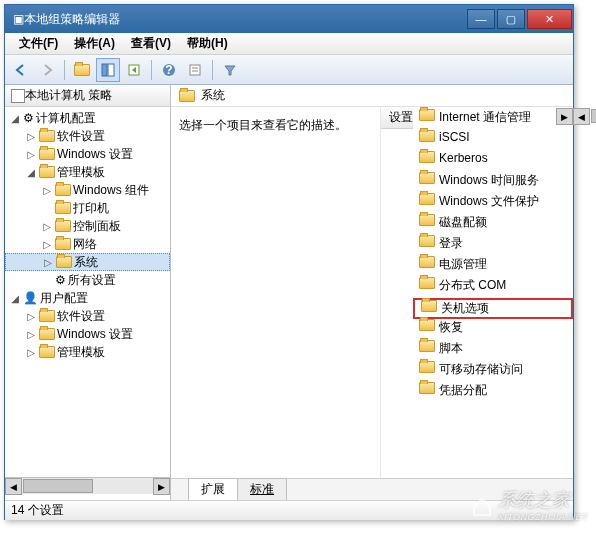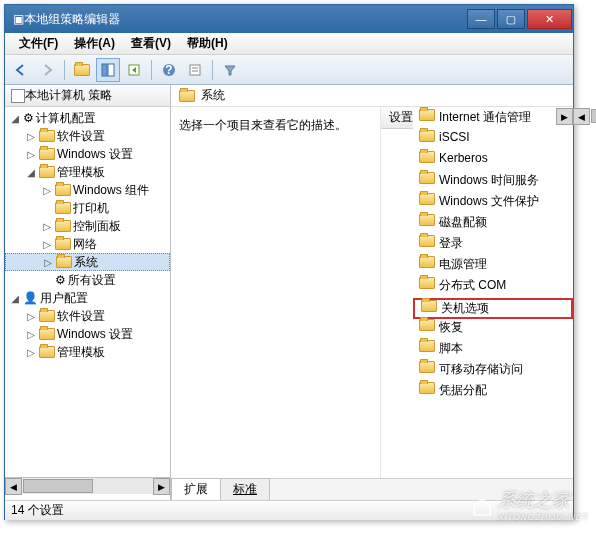--- a/index.html
+++ b/index.html
@@ -32,21 +32,21 @@
 .mainpane { flex: 1; display: flex; flex-direction: column; }
 .locbar { height: 22px; background: #fff; border-bottom: 1px solid #e0e0e0; display: flex; align-items: center; padding-left: 8px; gap: 6px; }
 .content { flex: 1; display: flex; }
 .desc { width: 210px; padding: 10px 8px; border-right: 1px solid #e8e8e8; }
 .listwrap { flex: 1; display: flex; }
 .listheader { height: 22px; background: linear-gradient(to bottom, #fdfdfd, #eaeaea); border-bottom: 1px solid #d0d0d0; display: flex; align-items: center; padding-left: 8px; }
 .list { flex: 1; overflow: hidden; padding-top: 2px; }
 .item { display: flex; align-items: flex-start; height: 21px; padding-left: 6px; gap: 4px; }
 .item.hl { border: 2px solid #d03030; }
 
-.tabs { height: 22px; display: flex; align-items: flex-end; padding-left: 0; border-top: 1px solid #d0d0d0; background: #f4f4f4; }
+.tabs { height: 22px; display: flex; align-items: flex-end; padding-left: 17px; border-top: 1px solid #d0d0d0; background: #f4f4f4; }
 .tab { padding: 2px 12px; border: 1px solid #c0c0c0; border-bottom: none; background: #fff; margin-right: -1px; font-size: 11px; }
 .tab.inactive { background: #eee; text-decoration: underline; }
 
 .hscroll { height: 17px; background: #e8e8e8; border-top: 1px solid #c0c0c0; position: relative; }
 .hscroll .thumb { position: absolute; top: 1px; height: 14px; background: #c8c8c8; border: 1px solid #a0a0a0; }
 .hscroll .arr { position: absolute; top: 0; width: 17px; height: 17px; background: #d8d8d8; border: 1px solid #a0a0a0; display: flex; align-items: center; justify-content: center; font-size: 9px; }
 
 .status { height: 20px; background: linear-gradient(to bottom, #fdfdfd, #eaeaea); border-top: 1px solid #d0d0d0; display: flex; align-items: center; padding-left: 6px; }
 
 .folder-icon { width: 16px; height: 12px; background: linear-gradient(to bottom, #fce9a8, #f0c14b); border: 1px solid #cc9933; border-radius: 1px; position: relative; display: inline-block; }

